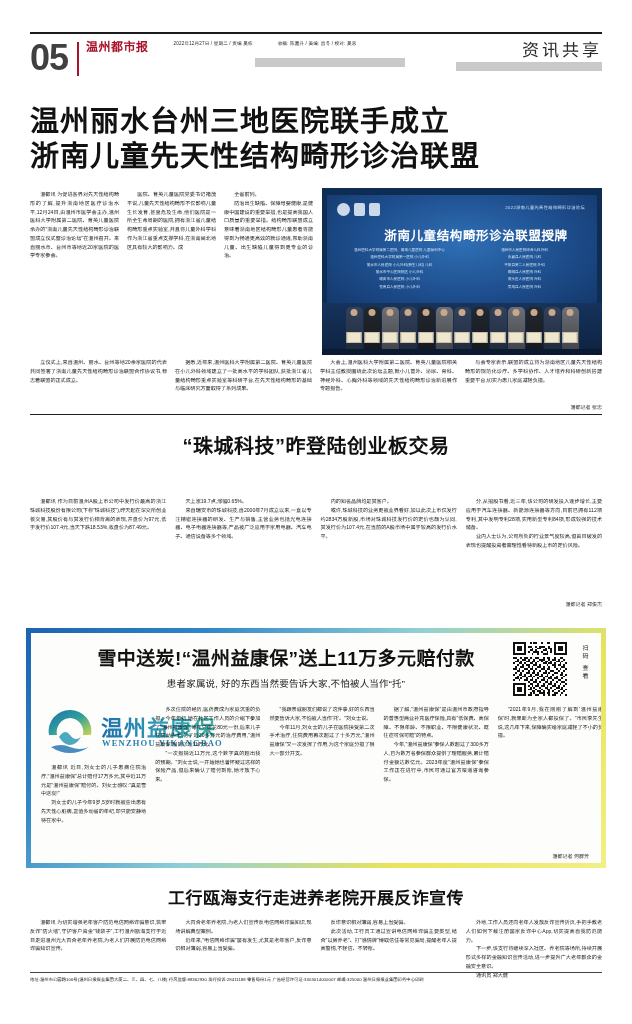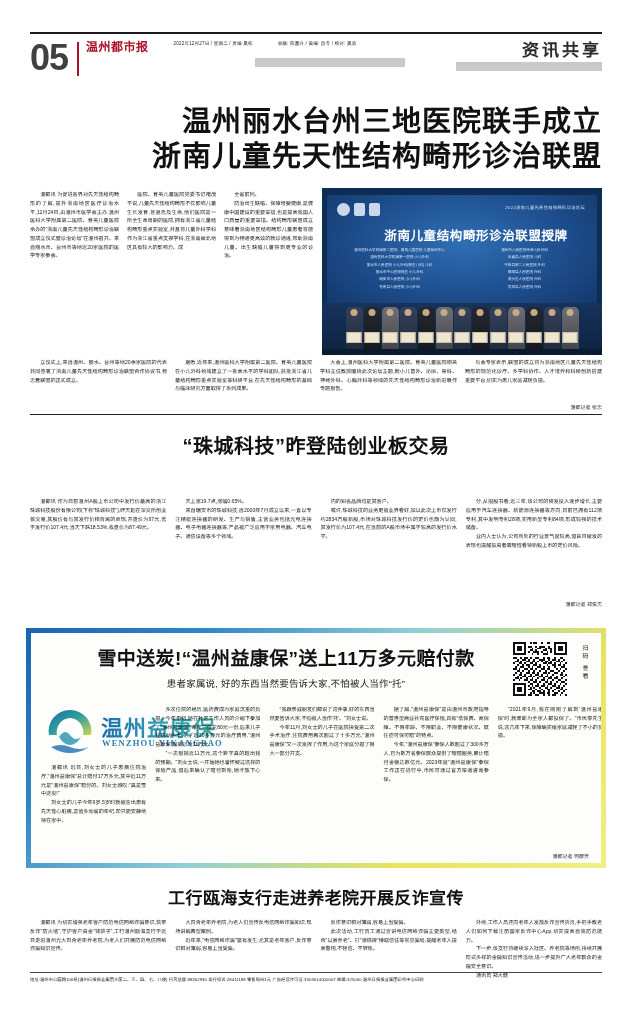--- a/index.html
+++ b/index.html
@@ -9,25 +9,25 @@
   
   .masthead{position:absolute;left:30px;top:32px;width:572px;height:52px;}
   .mh-rule{position:absolute;left:0;top:0;width:572px;height:2px;background:#1a1a1a;}
   .mh-inner{position:absolute;left:0;top:8px;display:flex;align-items:flex-start;width:100%;}
   .pagenum{font-size:36px;font-weight:bold;color:#404040;line-height:1;letter-spacing:-1px;font-family:"Liberation Sans",sans-serif;}
   .mh-div{width:2px;height:34px;background:#a8122a;margin:2px 7px 0 9px;}
   .mh-txt{display:flex;flex-direction:row;justify-content:flex-start;padding-top:1px;gap:25px;}
   .mh-name{font-size:12px;font-weight:bold;color:#a8122a;letter-spacing:0.5px;line-height:1.15;}
   .mh-line{font-size:4.6px;color:#2b2b2b;line-height:1.45;letter-spacing:0.15px;white-space:nowrap;}
   .mh-grey{position:absolute;left:225px;top:26px;width:150px;height:9px;background:#c9c9c9;}
-  .mh-sec{position:absolute;right:0;top:4px;font-size:17px;font-weight:bold;color:#2b2b2b;letter-spacing:3px;}
+  .mh-sec{position:absolute;right:0;top:4px;font-size:17px;font-weight:normal;color:#2b2b2b;letter-spacing:3px;}
   .mh-grey2{position:absolute;right:0;top:30px;width:146px;height:9px;background:#c9c9c9;}
 
   
-  .a1-title{position:absolute;left:30px;top:104px;width:572px;text-align:right;}
+  .a1-title{position:absolute;left:30px;top:104px;width:572px;text-align:left;}
   .a1-l{font-size:29px;font-weight:bold;color:#111;letter-spacing:1px;line-height:1.22;white-space:nowrap;}
   .a1-body{position:absolute;left:30px;top:190px;width:283px;height:200px;display:flex;gap:8px;}
   .a1-col{flex:1;}
   .a1-photo{position:absolute;left:322px;top:188px;width:280px;height:167px;overflow:hidden;background:#0d2d52;}
   .a1-lower{position:absolute;left:30px;top:358px;width:572px;display:flex;gap:8px;}
   .a1-lcol{flex:1;}
   .a1-credit{position:absolute;left:30px;top:403px;width:572px;text-align:right;font-size:5px;color:#333;}
   .rule-a{position:absolute;left:30px;top:414px;width:572px;height:1px;background:#222;}
 
   

